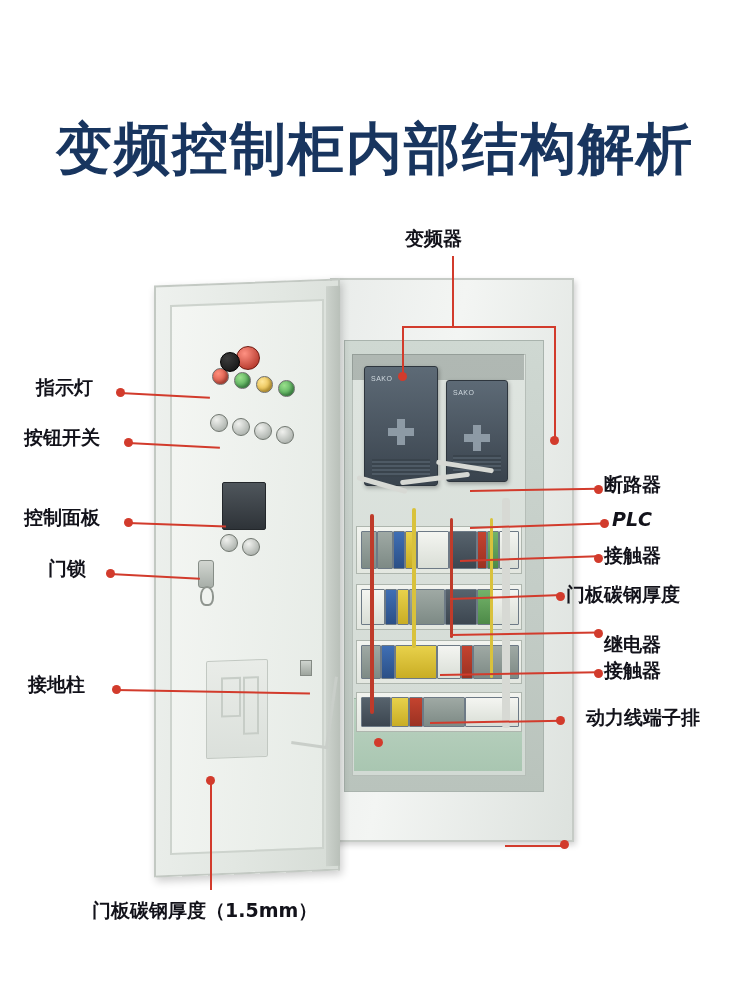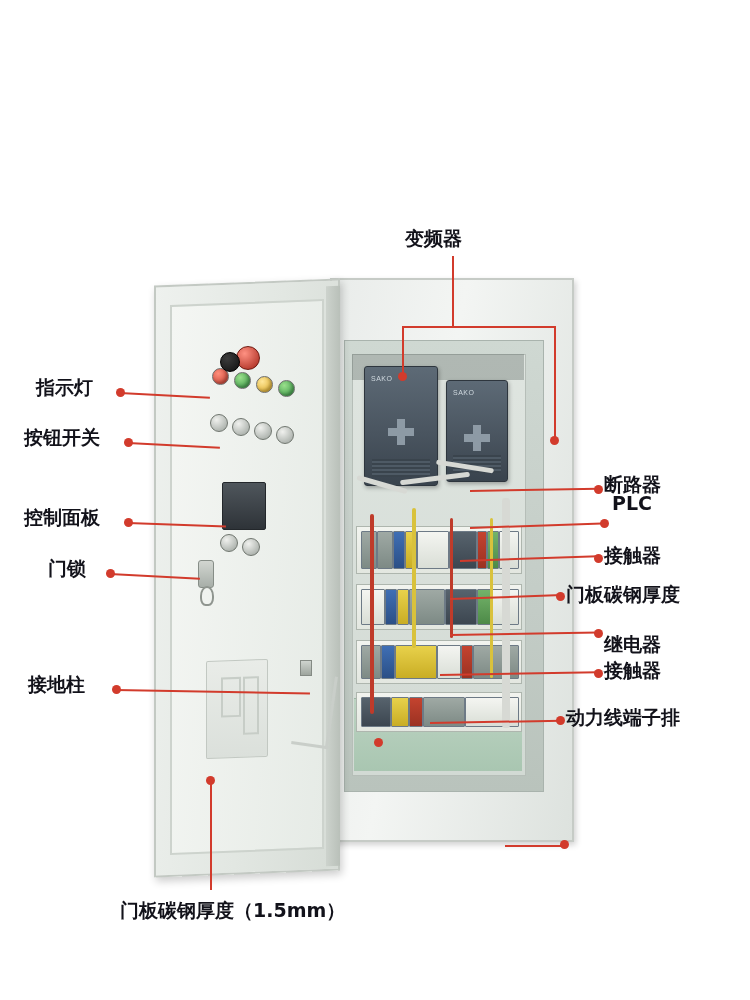--- a/index.html
+++ b/index.html
@@ -326,20 +326,21 @@
     width: 9px; height: 9px;
     border-radius: 50%;
     background: #d23b2c;
   }
 </style>
 </head>
 <body style="background: rgb(255, 255, 255);">
 
 <div id="stage">
 
+  <div class="title">变频控制柜内部结构解析</div>
 
   <div class="photo">
 
     <div class="cab-body"></div>
     <div class="cab-inner"></div>
     <div class="cab-backplate"></div>
     <div class="cab-shadow-top"></div>
     <div class="cab-floor"></div>
 
     <div class="vfd big">
@@ -456,46 +457,46 @@
   <div class="dot" style="left:106px;top:569px;"></div>
 
   <div class="label" style="left:28px;top:672px;">接地柱</div>
   <div class="lead" style="left:116px;top:689px;width:194px;height:2px;transform:rotate(1deg);"></div>
   <div class="dot" style="left:112px;top:685px;"></div>
 
   <div class="label" style="left:604px;top:472px;">断路器</div>
   <div class="lead" style="left:470px;top:490px;width:128px;height:2px;transform:rotate(-1deg);"></div>
   <div class="dot" style="left:594px;top:485px;"></div>
 
-  <div class="label" style="left:612px;top:492px;">PLC</div>
+  <div class="label" style="left:612px;top:508px;font-style:italic;">PLC</div>
   <div class="lead" style="left:470px;top:527px;width:132px;height:2px;transform:rotate(-2deg);"></div>
   <div class="dot" style="left:600px;top:519px;"></div>
 
   <div class="label" style="left:604px;top:543px;">接触器</div>
   <div class="lead" style="left:460px;top:560px;width:138px;height:2px;transform:rotate(-2deg);"></div>
   <div class="dot" style="left:594px;top:554px;"></div>
 
   <div class="label" style="left:566px;top:582px;">门板碳钢厚度</div>
   <div class="lead" style="left:450px;top:598px;width:112px;height:2px;transform:rotate(-2deg);"></div>
   <div class="dot" style="left:556px;top:592px;"></div>
 
   <div class="label" style="left:604px;top:618px;margin-top:14px;">继电器</div>
   <div class="lead" style="left:450px;top:634px;width:148px;height:2px;transform:rotate(-1deg);"></div>
   <div class="dot" style="left:594px;top:629px;"></div>
 
   <div class="label" style="left:604px;top:658px;">接触器</div>
   <div class="lead" style="left:440px;top:674px;width:158px;height:2px;transform:rotate(-1deg);"></div>
   <div class="dot" style="left:594px;top:669px;"></div>
 
-  <div class="label" style="left:566px;top:705px;font-family:Liberation Mono, monospace;">动力线端子排</div>
+  <div class="label" style="left:586px;top:705px;font-family:Liberation Mono, monospace;">动力线端子排</div>
   <div class="lead" style="left:430px;top:722px;width:132px;height:2px;transform:rotate(-1deg);"></div>
   <div class="dot" style="left:556px;top:716px;"></div>
 
   <div class="lead" style="left:505px;top:845px;width:60px;height:2px;"></div>
   <div class="dot" style="left:560px;top:840px;"></div>
 
-  <div class="label" style="left:120px;top:898px;">门板碳钢厚度（1.5mm）</div>
+  <div class="label" style="left:92px;top:898px;">门板碳钢厚度（1.5mm）</div>
   <div class="lead" style="left:210px;top:780px;width:2px;height:110px;"></div>
   <div class="dot" style="left:206px;top:776px;"></div>
 
   <div class="dot" style="left:374px;top:738px;"></div>
 
 </div>
 
 </body></html>

